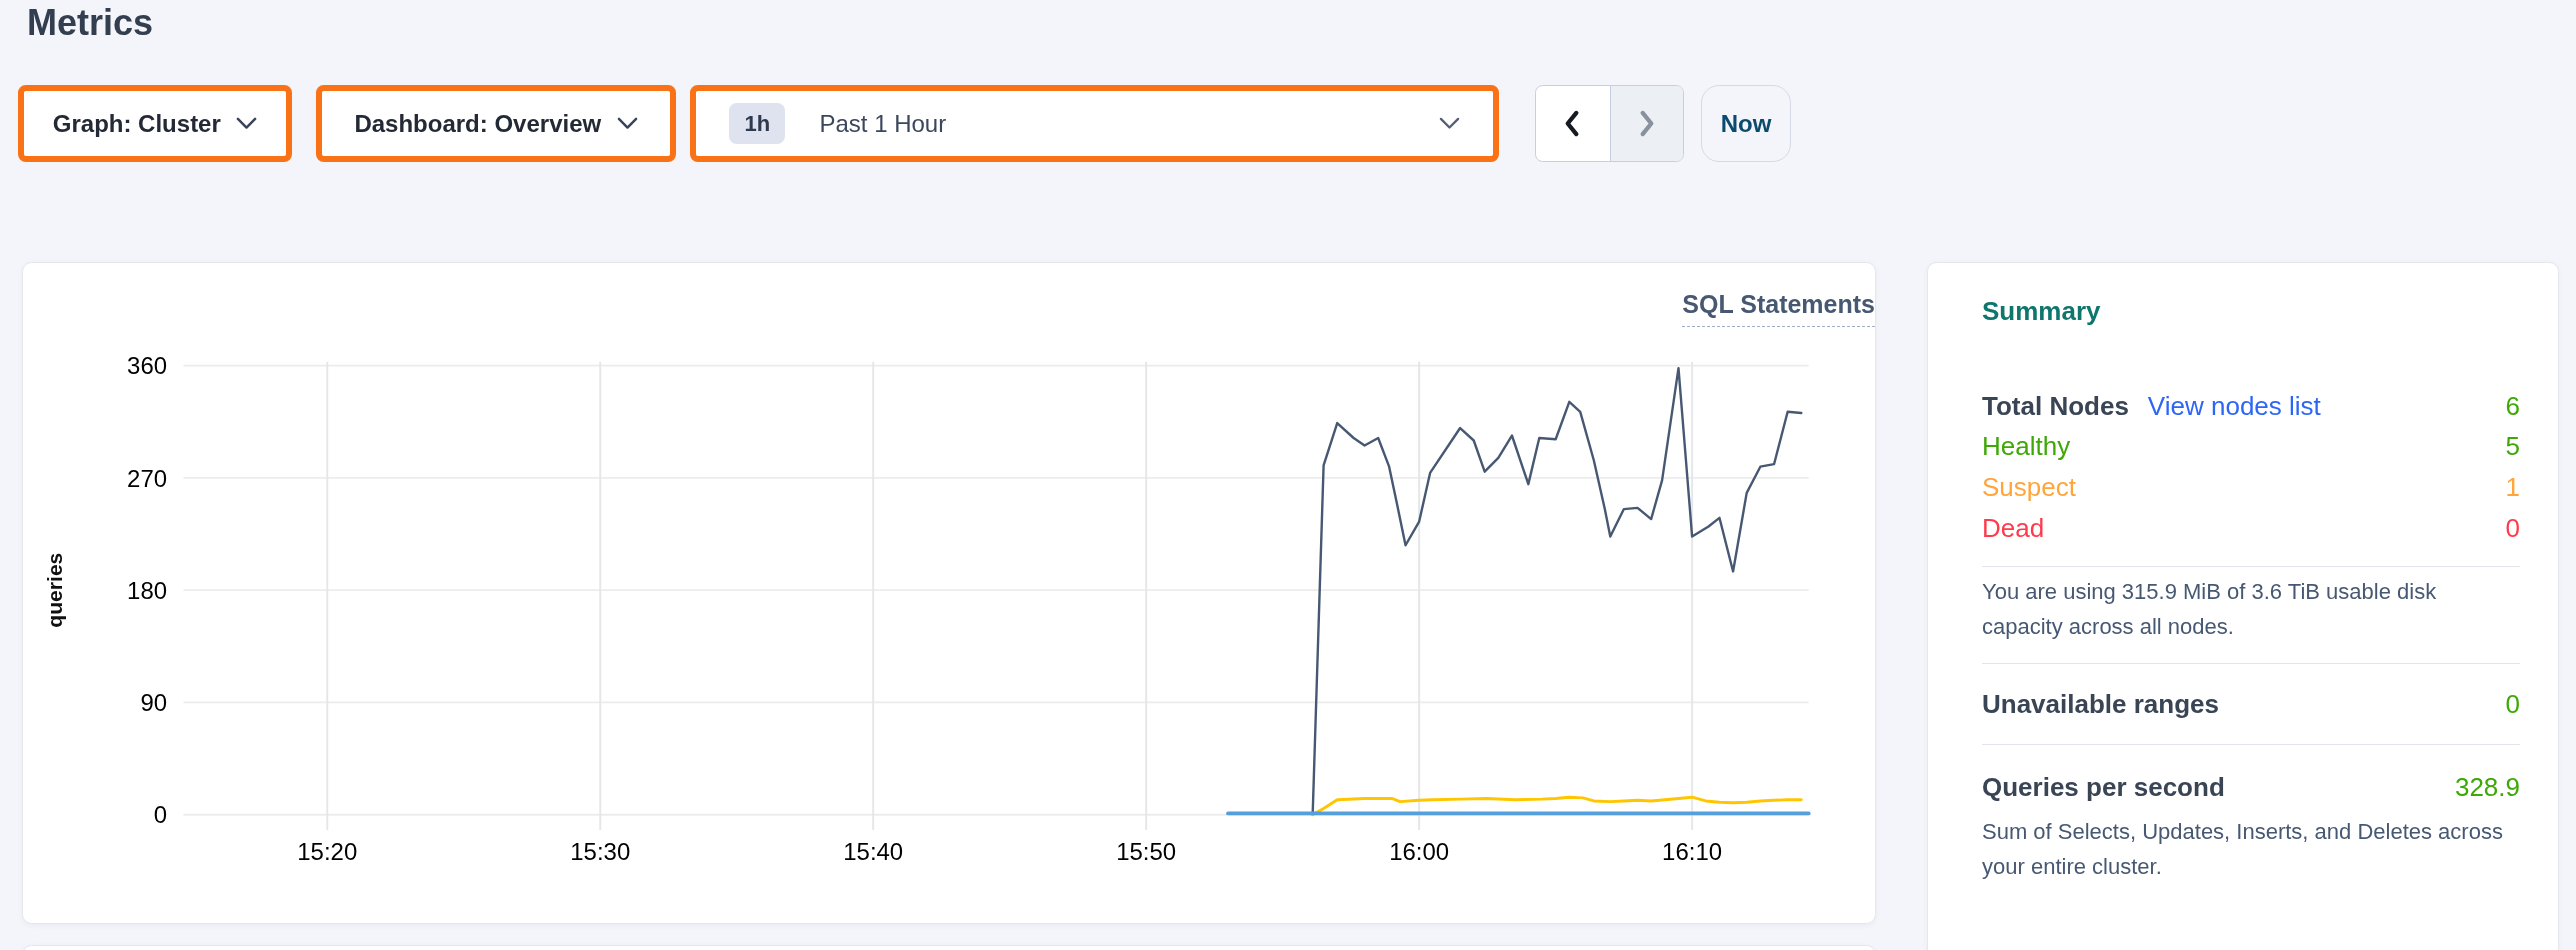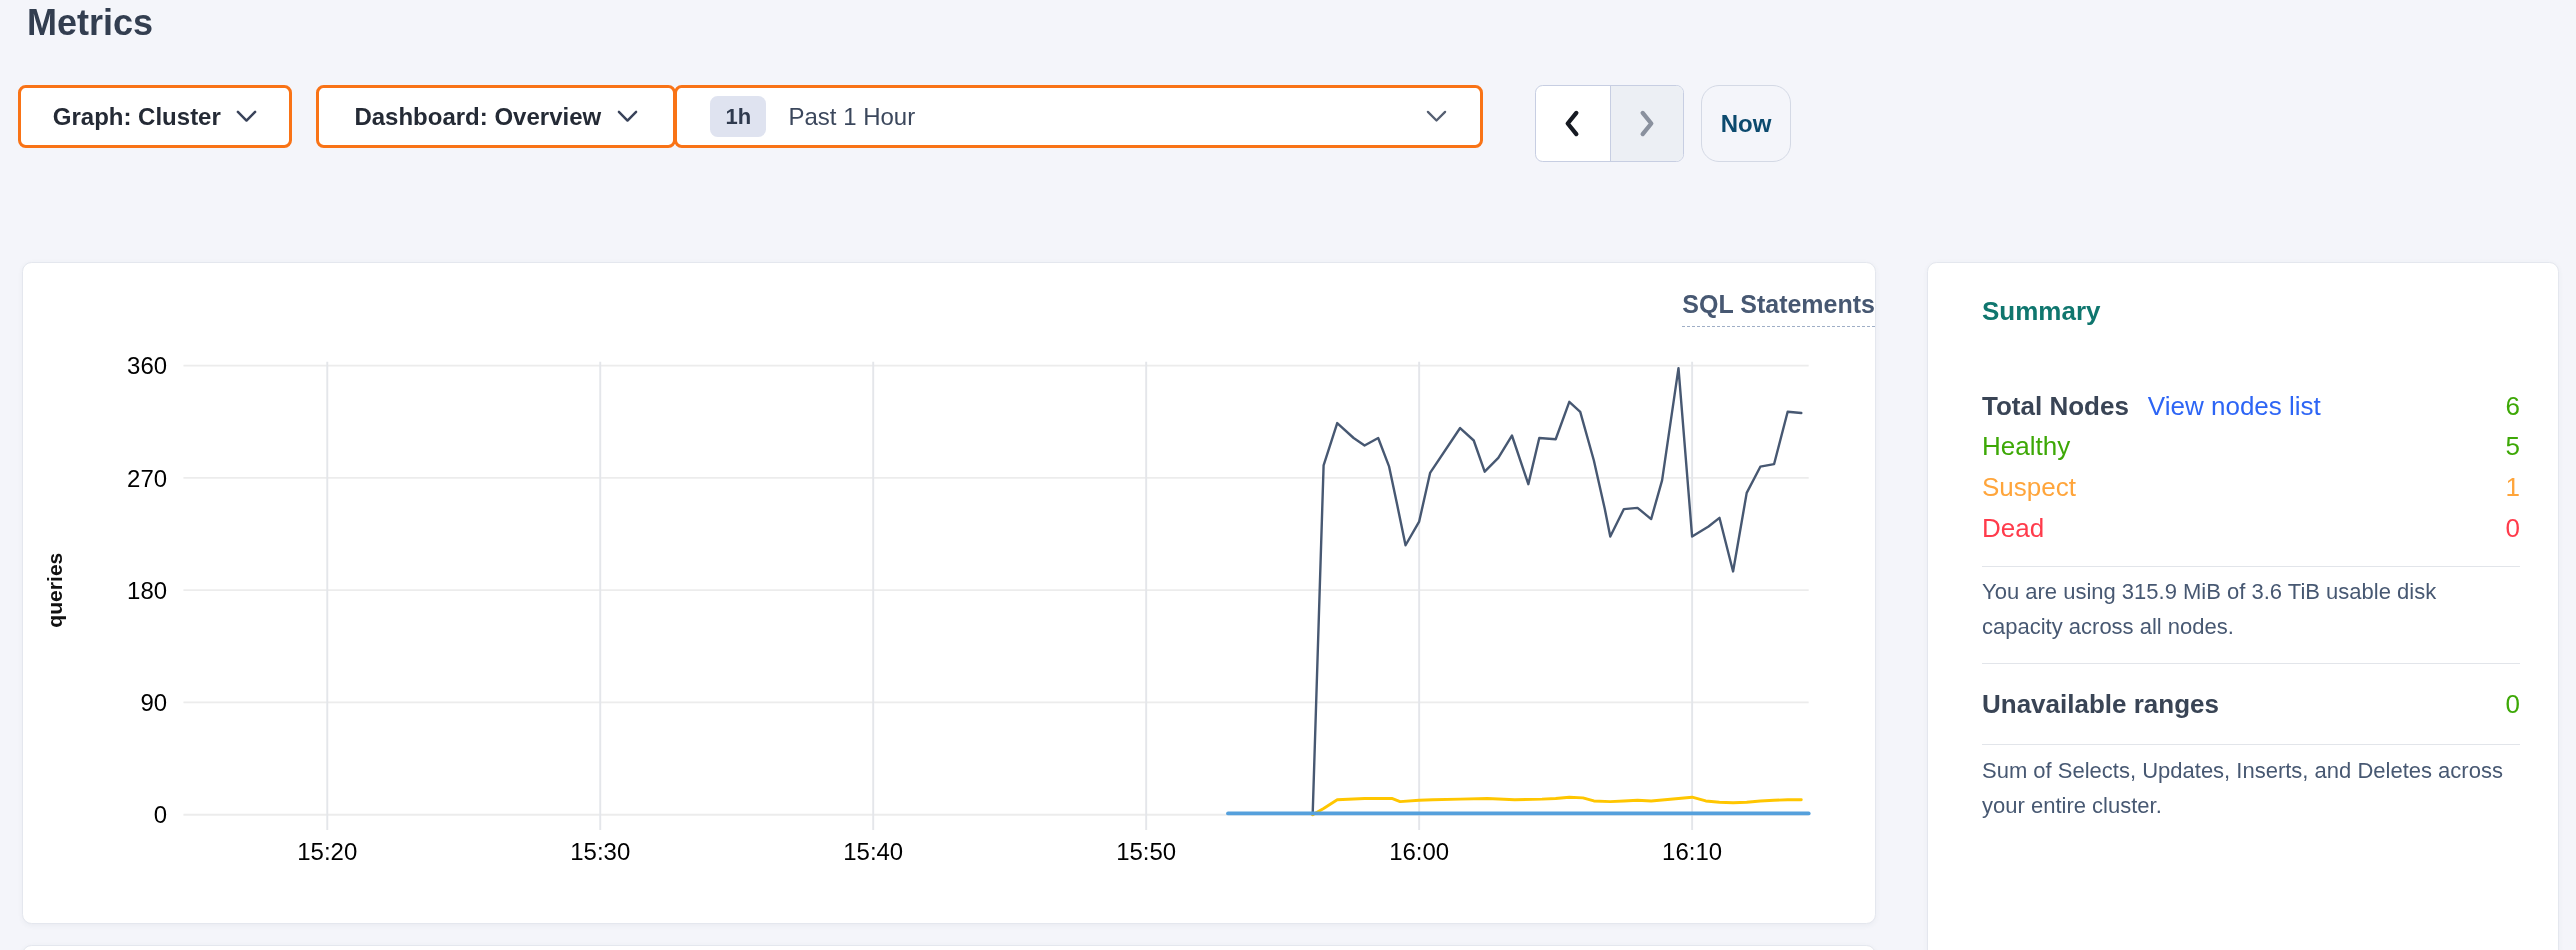--- a/index.html
+++ b/index.html
@@ -10,28 +10,28 @@
     position:relative;
     color:#242A35;
   }
   
   .page-title {
     position:absolute; left:27px; top:1.9px;
     font-size:36px; font-weight:600; color:#333E50;
   }
   
   .tb-btn {
-    position:absolute; top:85px; height:63px;
-    background:#FFFFFF; border:3px solid #f97316; border-radius:7.7px;
+    position:absolute; top:85px; height:77px;
+    background:#FFFFFF; border:6px solid #f97316; border-radius:7.7px;
     display:flex; align-items:center; cursor:pointer;
   }
   .tb-btn .lbl { font-size:24px; font-weight:bold; color:#242A35; }
   .btn-graph { left:18px; width:274px; justify-content:center; gap:15.4px; }
   .btn-dash  { left:316px; width:360px; justify-content:center; gap:15.4px; }
-  .btn-time  { left:674px; width:809px; padding:0 33px; gap:22px; }
+  .btn-time  { left:690px; width:809px; padding:0 33px; gap:34px; }
   .time-badge {
     background:#DFE3F0; border-radius:7.7px; padding:7.7px 15.4px;
     font-size:22px; font-weight:bold; color:#2F3A4E;
   }
   .time-label { font-size:24px; color:#3B475C; }
   .btn-time .chev { margin-left:auto; }
   .arrow-group {
     position:absolute; left:1535px; top:85px; width:149px; height:77px;
     border:1px solid #C7CEE2; border-radius:7.7px; overflow:hidden;
     display:flex; background:#fff;
@@ -187,16 +187,20 @@
 
     <hr class="divider d2">
 
     <div class="sec-row m2">
       <span class="lbl-dark">Unavailable ranges</span>
       <span class="val c-green">0</span>
     </div>
 
     <hr class="divider d3">
 
+    <div class="sec-row m3">
+      <span class="lbl-dark">Queries per second</span>
+      <span class="val c-green">328.9</span>
+    </div>
     <div class="sec-desc">Sum of Selects, Updates, Inserts, and Deletes across your entire cluster.</div>
   </div>
 </div>
 
 
 </body></html>

